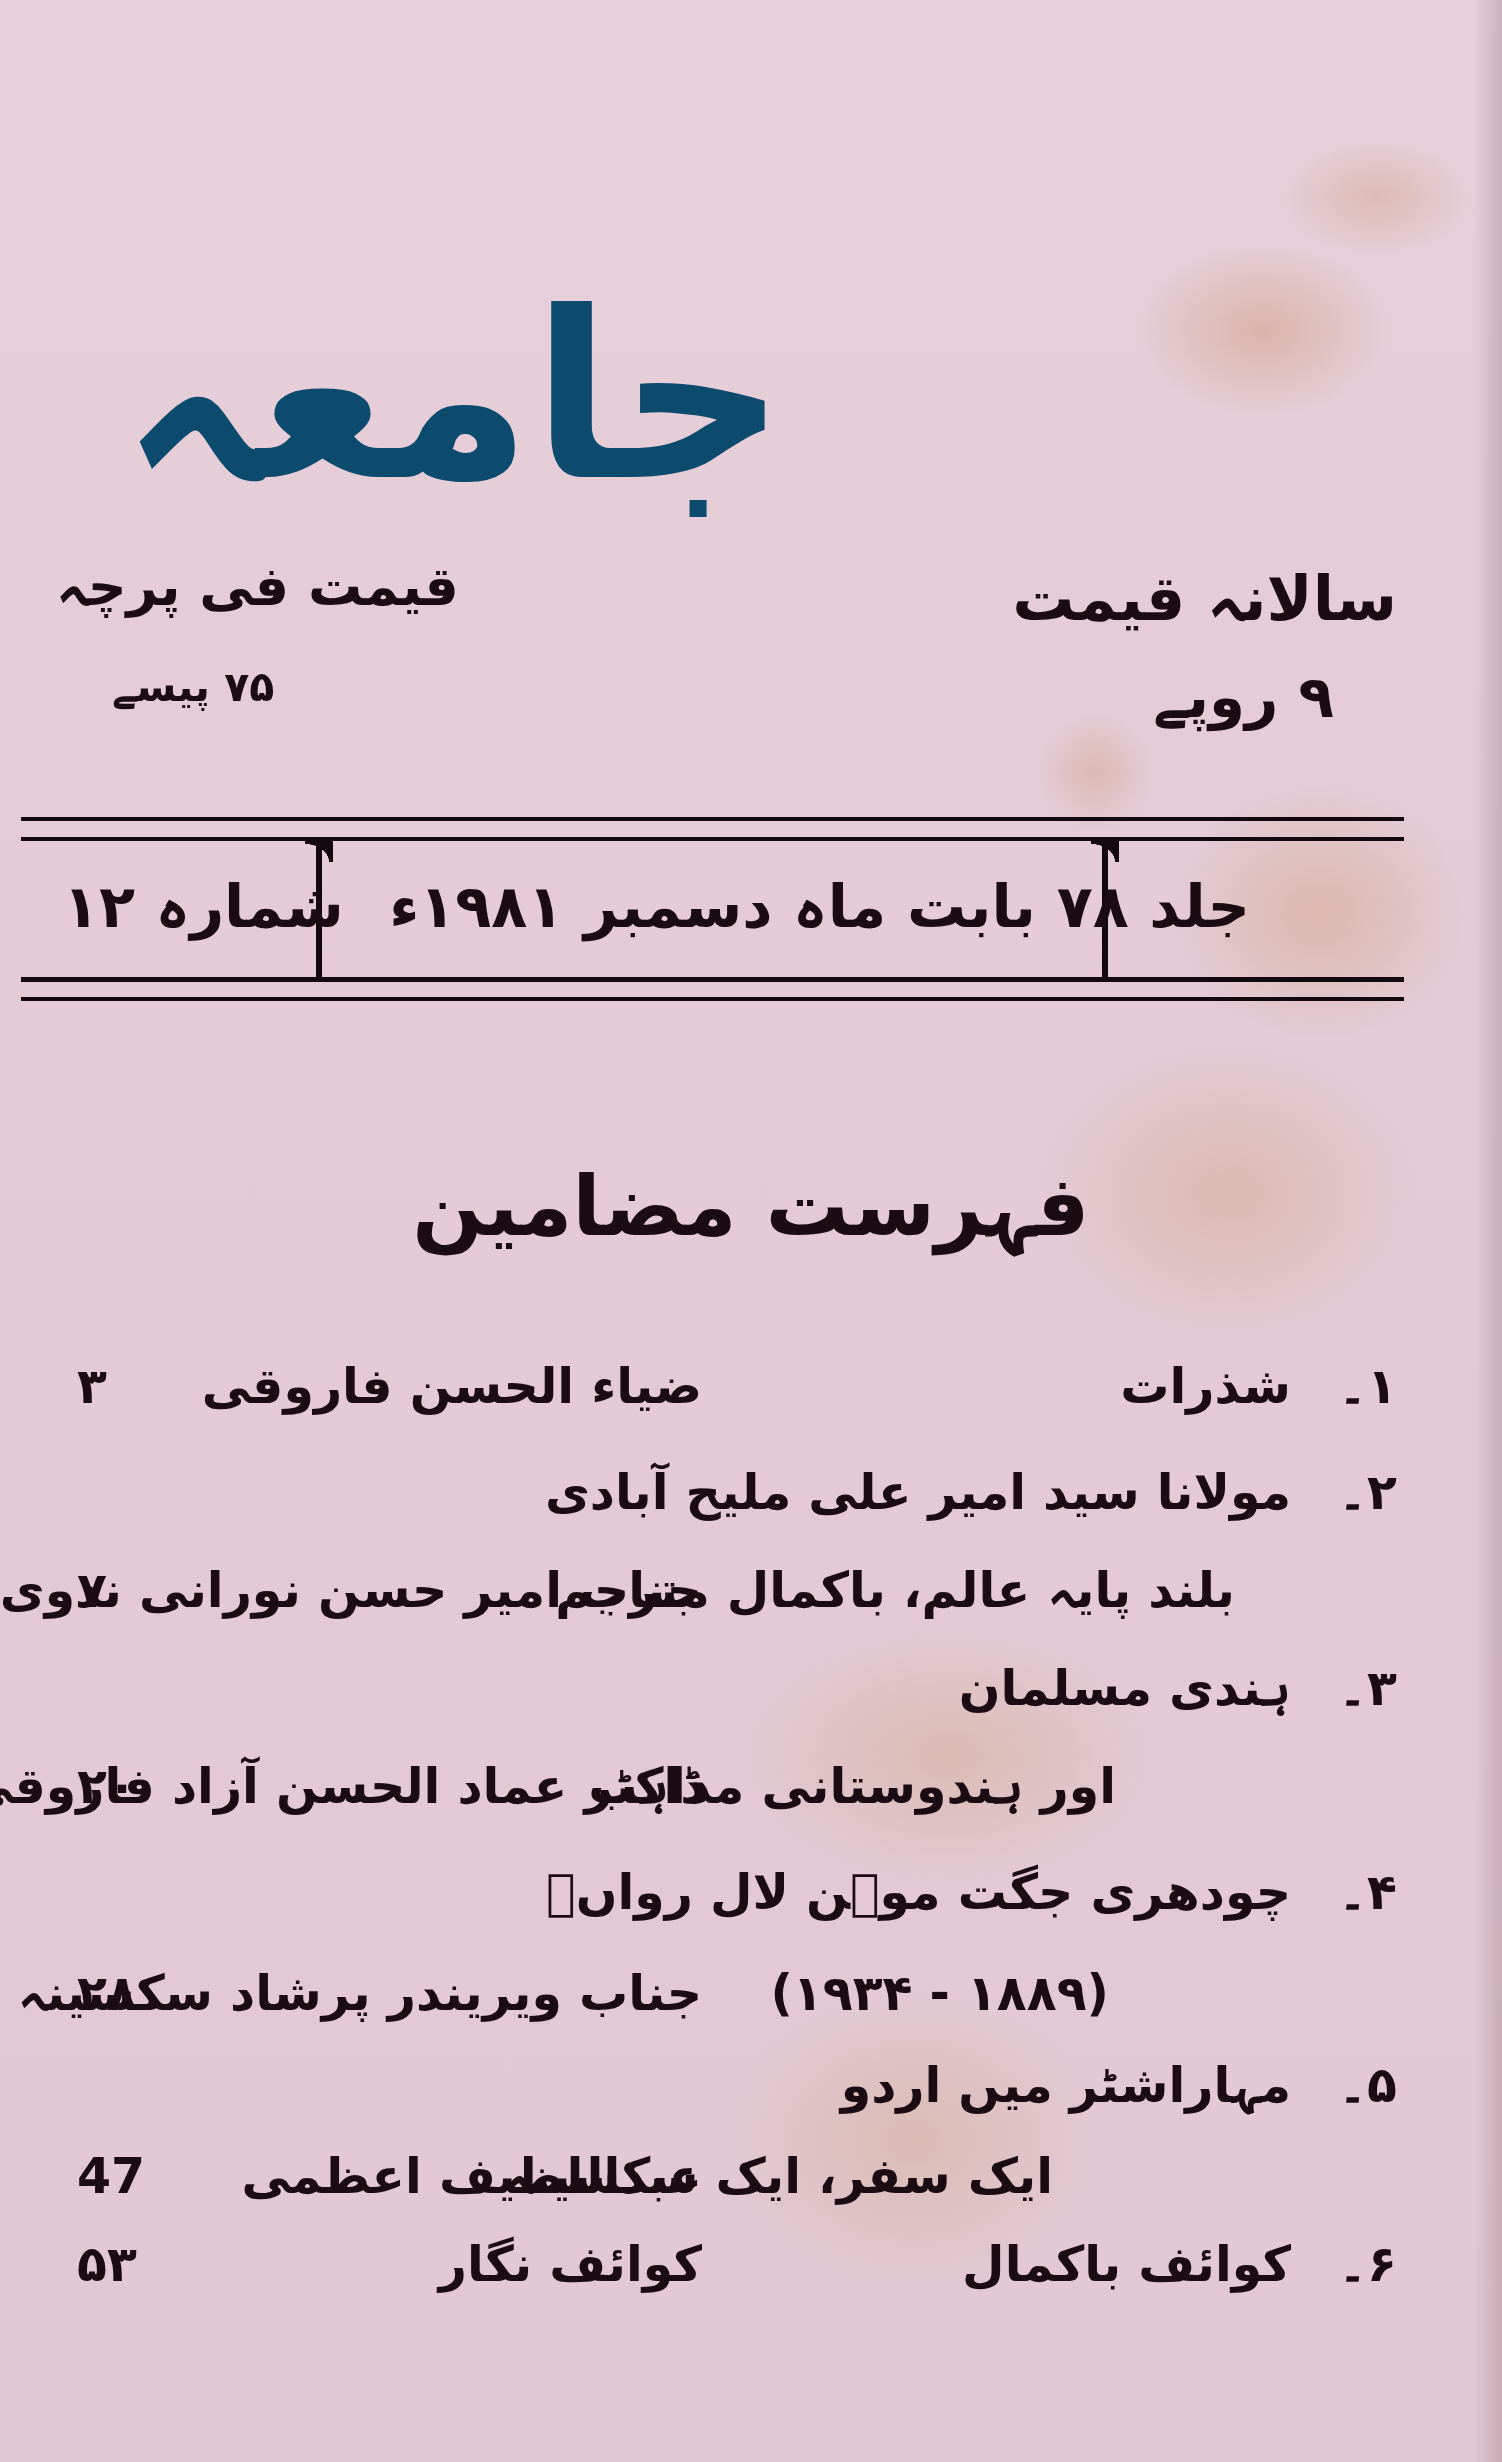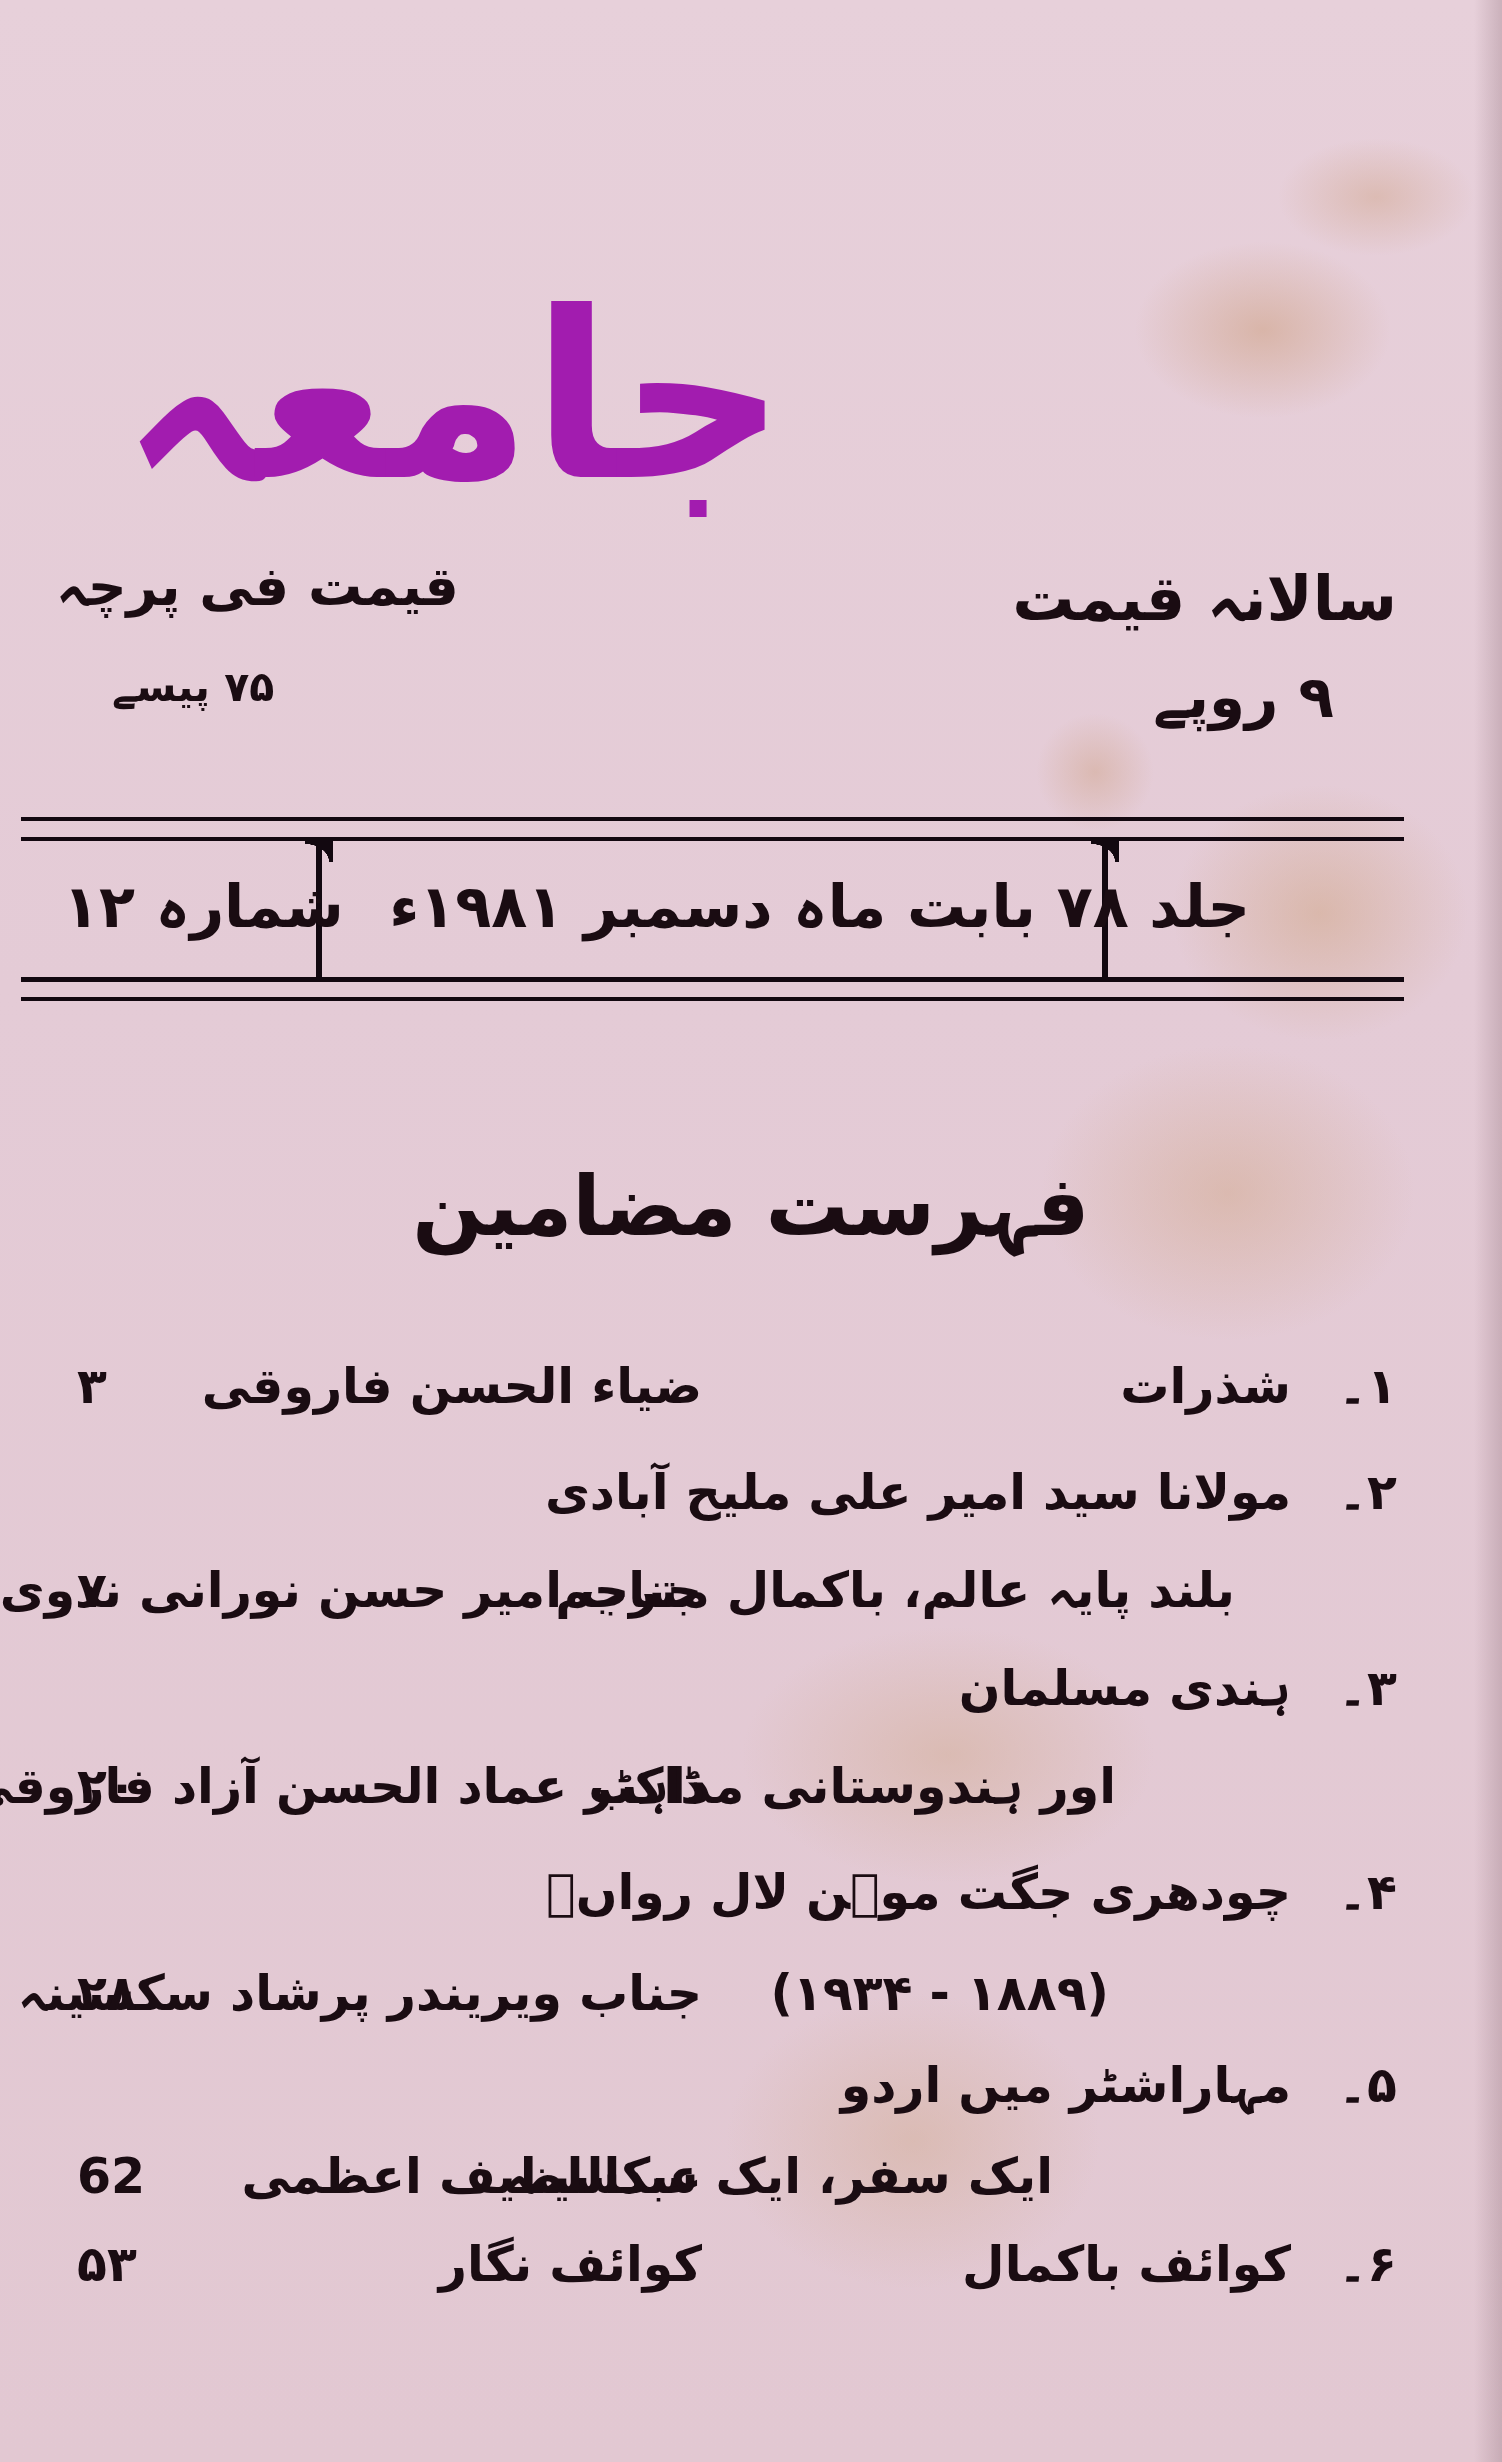--- a/index.html
+++ b/index.html
@@ -20,21 +20,21 @@
       radial-gradient(ellipse 295px 183px at 948px 1755px, rgba(205,165,130,0.40), transparent 70%),
       radial-gradient(ellipse 267px 211px at 913px 2141px, rgba(205,165,130,0.38), transparent 70%),
       radial-gradient(ellipse 84px 84px at 1095px 772px, rgba(200,150,110,0.35), transparent 70%),
       linear-gradient(180deg,#e7d0da 0%,#e4cbd6 40%,#e2c8d2 100%);
   }
   .edge { position:absolute; right:0; top:0; width:28px; height:2462px;
     background:linear-gradient(90deg, transparent, rgba(150,120,130,0.35)); }
 
   .urdu { direction:rtl; font-family:"DejaVu Sans", sans-serif; font-weight:bold; position:absolute; white-space:nowrap; }
 
-  .masthead { left:393px; top:281px; width:393px; text-align:center; font-size:232px; line-height:1; color:#a21caf; }
+  .masthead { left:393px; top:281px; width:393px; text-align:center; font-size:232px; line-height:1; color:#0c4a6e; }
 
   .price-annual-label { right:105px; top:562px; font-size:62px; }
   .price-annual-value { right:168px; top:663px; font-size:58px; }
   .price-issue-label  { left:56px;  top:555px; font-size:54px; }
   .price-issue-value  { left:112px; top:663px; font-size:41px; }
 
   .band { position:absolute; left:21px; top:807px; width:1383px; height:204px; }
   .rule { position:absolute; left:0; width:100%; height:4.2px; background:#120810; }
   .r1 { top:9.8px; } .r2 { top:29.5px; } .r3 { bottom:29.5px; } .r4 { bottom:9.8px; }
   .sep { position:absolute; top:34px; bottom:34px; width:5.6px; background:#120810; }
@@ -105,20 +105,20 @@
   <div class="urdu t-line num" style="top:1864px">۴۔</div>
   <div class="urdu t-line title-text" style="top:1864px">چودھری جگت موہن لال رواںؔ</div>
   <div class="urdu t-line title-text" style="top:1965px; right:393px">(۱۸۸۹ - ۱۹۳۴)</div>
   <div class="urdu t-line author" style="top:1965px">جناب ویریندر پرشاد سکسینہ</div>
   <div class="urdu t-line page" style="top:1965px">۲۸</div>
 
   <div class="urdu t-line num" style="top:2057px">۵۔</div>
   <div class="urdu t-line title-text" style="top:2057px">مہاراشٹر میں اردو</div>
   <div class="urdu t-line title-text" style="top:2148px; right:449px">ایک سفر، ایک سکسینہ</div>
   <div class="urdu t-line author" style="top:2148px">عبداللطیف اعظمی</div>
-  <div class="urdu t-line page" style="top:2148px">62</div>
+  <div class="urdu t-line page" style="top:2148px">47</div>
 
   <div class="urdu t-line num" style="top:2236px">۶۔</div>
   <div class="urdu t-line title-text" style="top:2236px">کوائف باکمال</div>
   <div class="urdu t-line author" style="top:2236px">کوائف نگار</div>
   <div class="urdu t-line page" style="top:2236px">۵۳</div>
 </div>
 
 
 </body></html>

